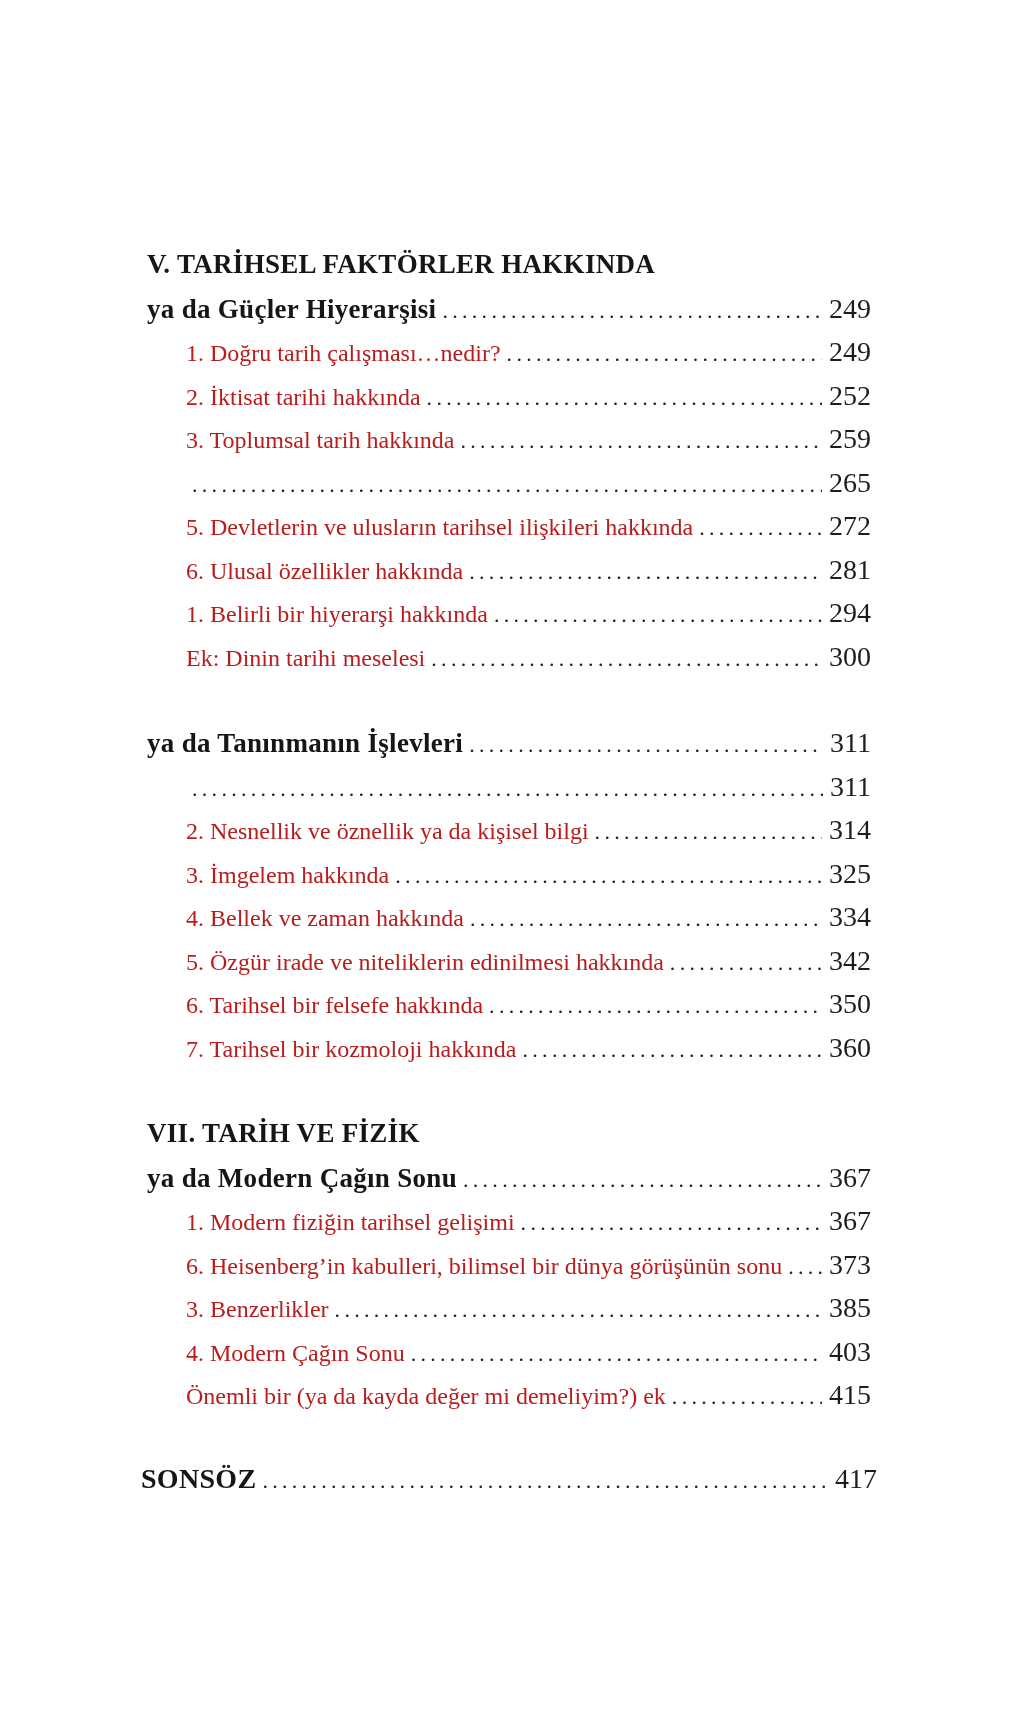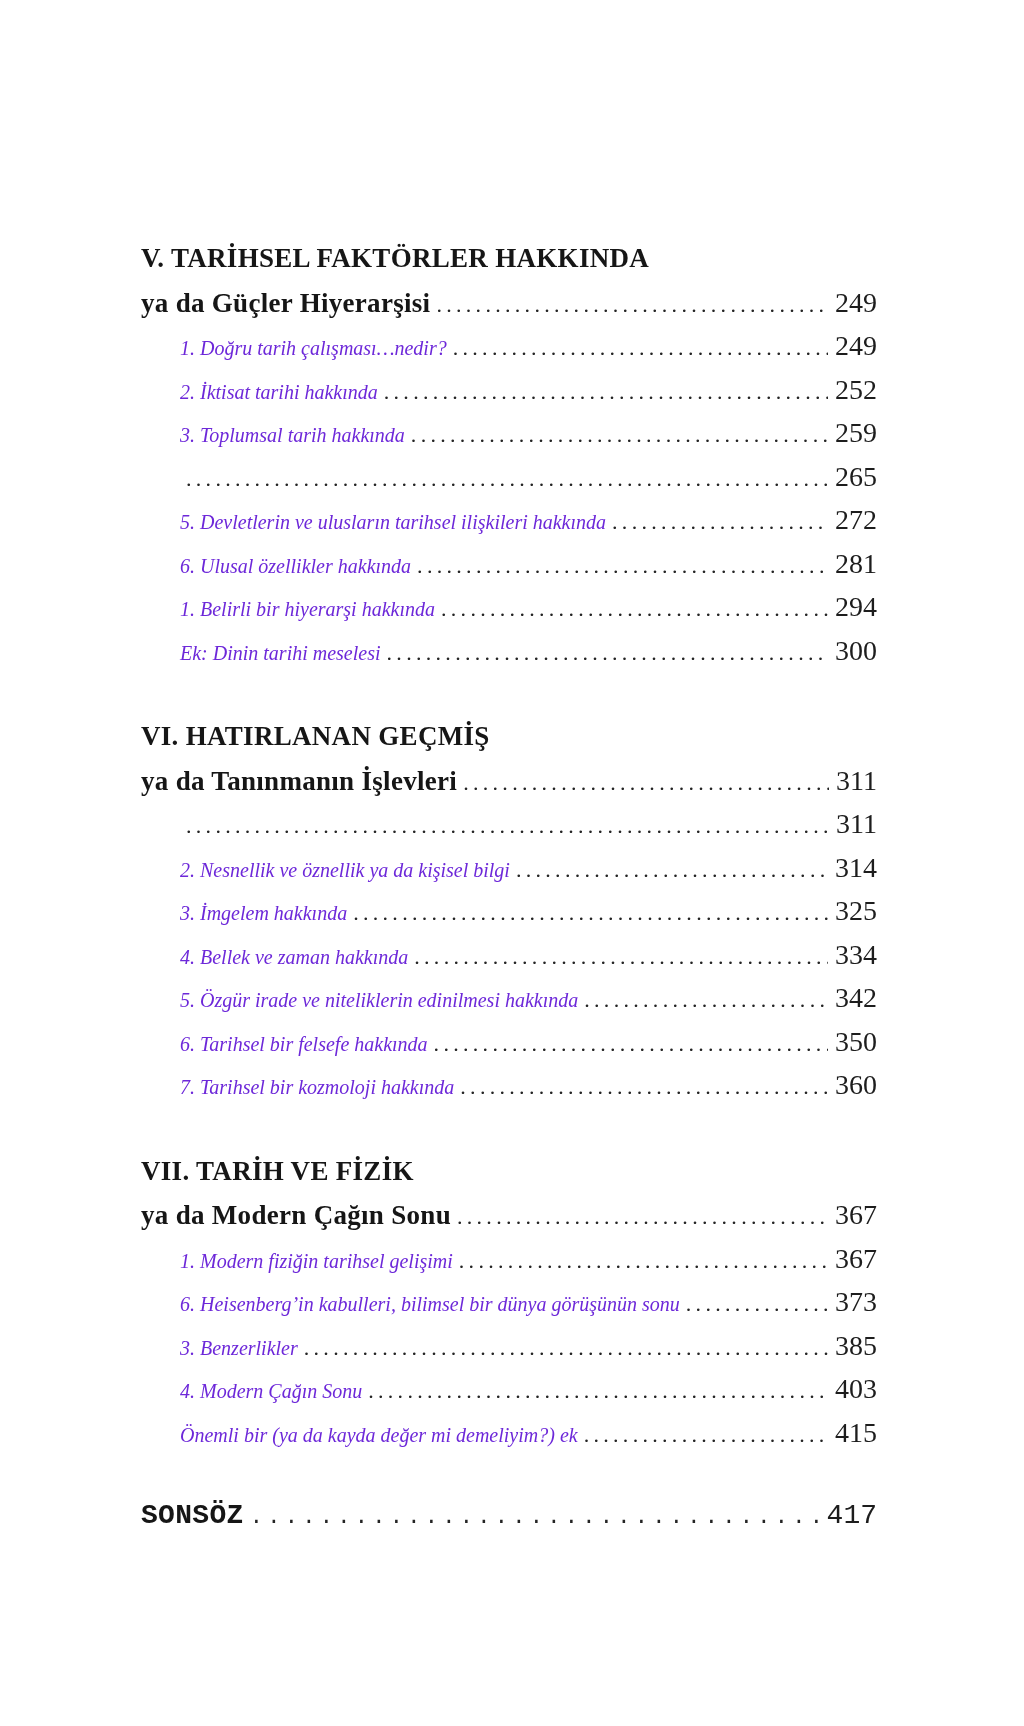--- a/index.html
+++ b/index.html
@@ -11,42 +11,41 @@
     font-family: "Liberation Serif", "DejaVu Serif", serif;
     overflow: hidden;
   }
   .toc {
     position: absolute;
     left: 141px;
     top: 237px;
     width: 736px;
     color: #1d1d1d;
   }
-  .section { margin: 0; text-align: right; }
+  .section { margin: 6px; text-align: right; }
   .section + .section { margin-top: 43px; }
   .row {
     display: flex;
     align-items: baseline;
     height: 43.5px;
     line-height: 43.5px;
     white-space: nowrap;
   }
   .row.entry { padding-left: 39px; }
   .label {
-    font-size: 20px;
-    color: #6d28d9;
-    font-style: italic;
+    font-size: 24px;
+    color: #b91c1c;
   }
   .h {
     font-weight: bold;
     font-size: 27px;
     letter-spacing: 0.3px;
     color: #161616;
   }
-  .closing { margin-top: 40px; font-family: Liberation Mono, monospace; }
+  .closing { margin-top: 40px; }
   .closing .h { font-size: 28px; }
   .pg {
     font-size: 28px;
     color: #1d1d1d;
   }
   .dots {
     flex: 1;
     min-width: 0;
     overflow: hidden;
     white-space: nowrap;
@@ -106,23 +105,20 @@
       <span class="pg">294</span>
     </div>
     <div class="row entry">
       <span class="label">Ek: Dinin tarihi meselesi</span>
       <span class="dots">................................................................................................................................................................</span>
       <span class="pg">300</span>
     </div>
   </div>
 
   <div class="section">
-    <div class="row heading">
-      <span class="h">VI. HATIRLANAN GEÇMİŞ</span>
-    </div>
     <div class="row sub">
       <span class="h">ya da Tanınmanın İşlevleri</span>
       <span class="dots">................................................................................................................................................................</span>
       <span class="pg">311</span>
     </div>
     <div class="row entry">
       <span class="dots">................................................................................................................................................................</span>
       <span class="pg">311</span>
     </div>
     <div class="row entry">

